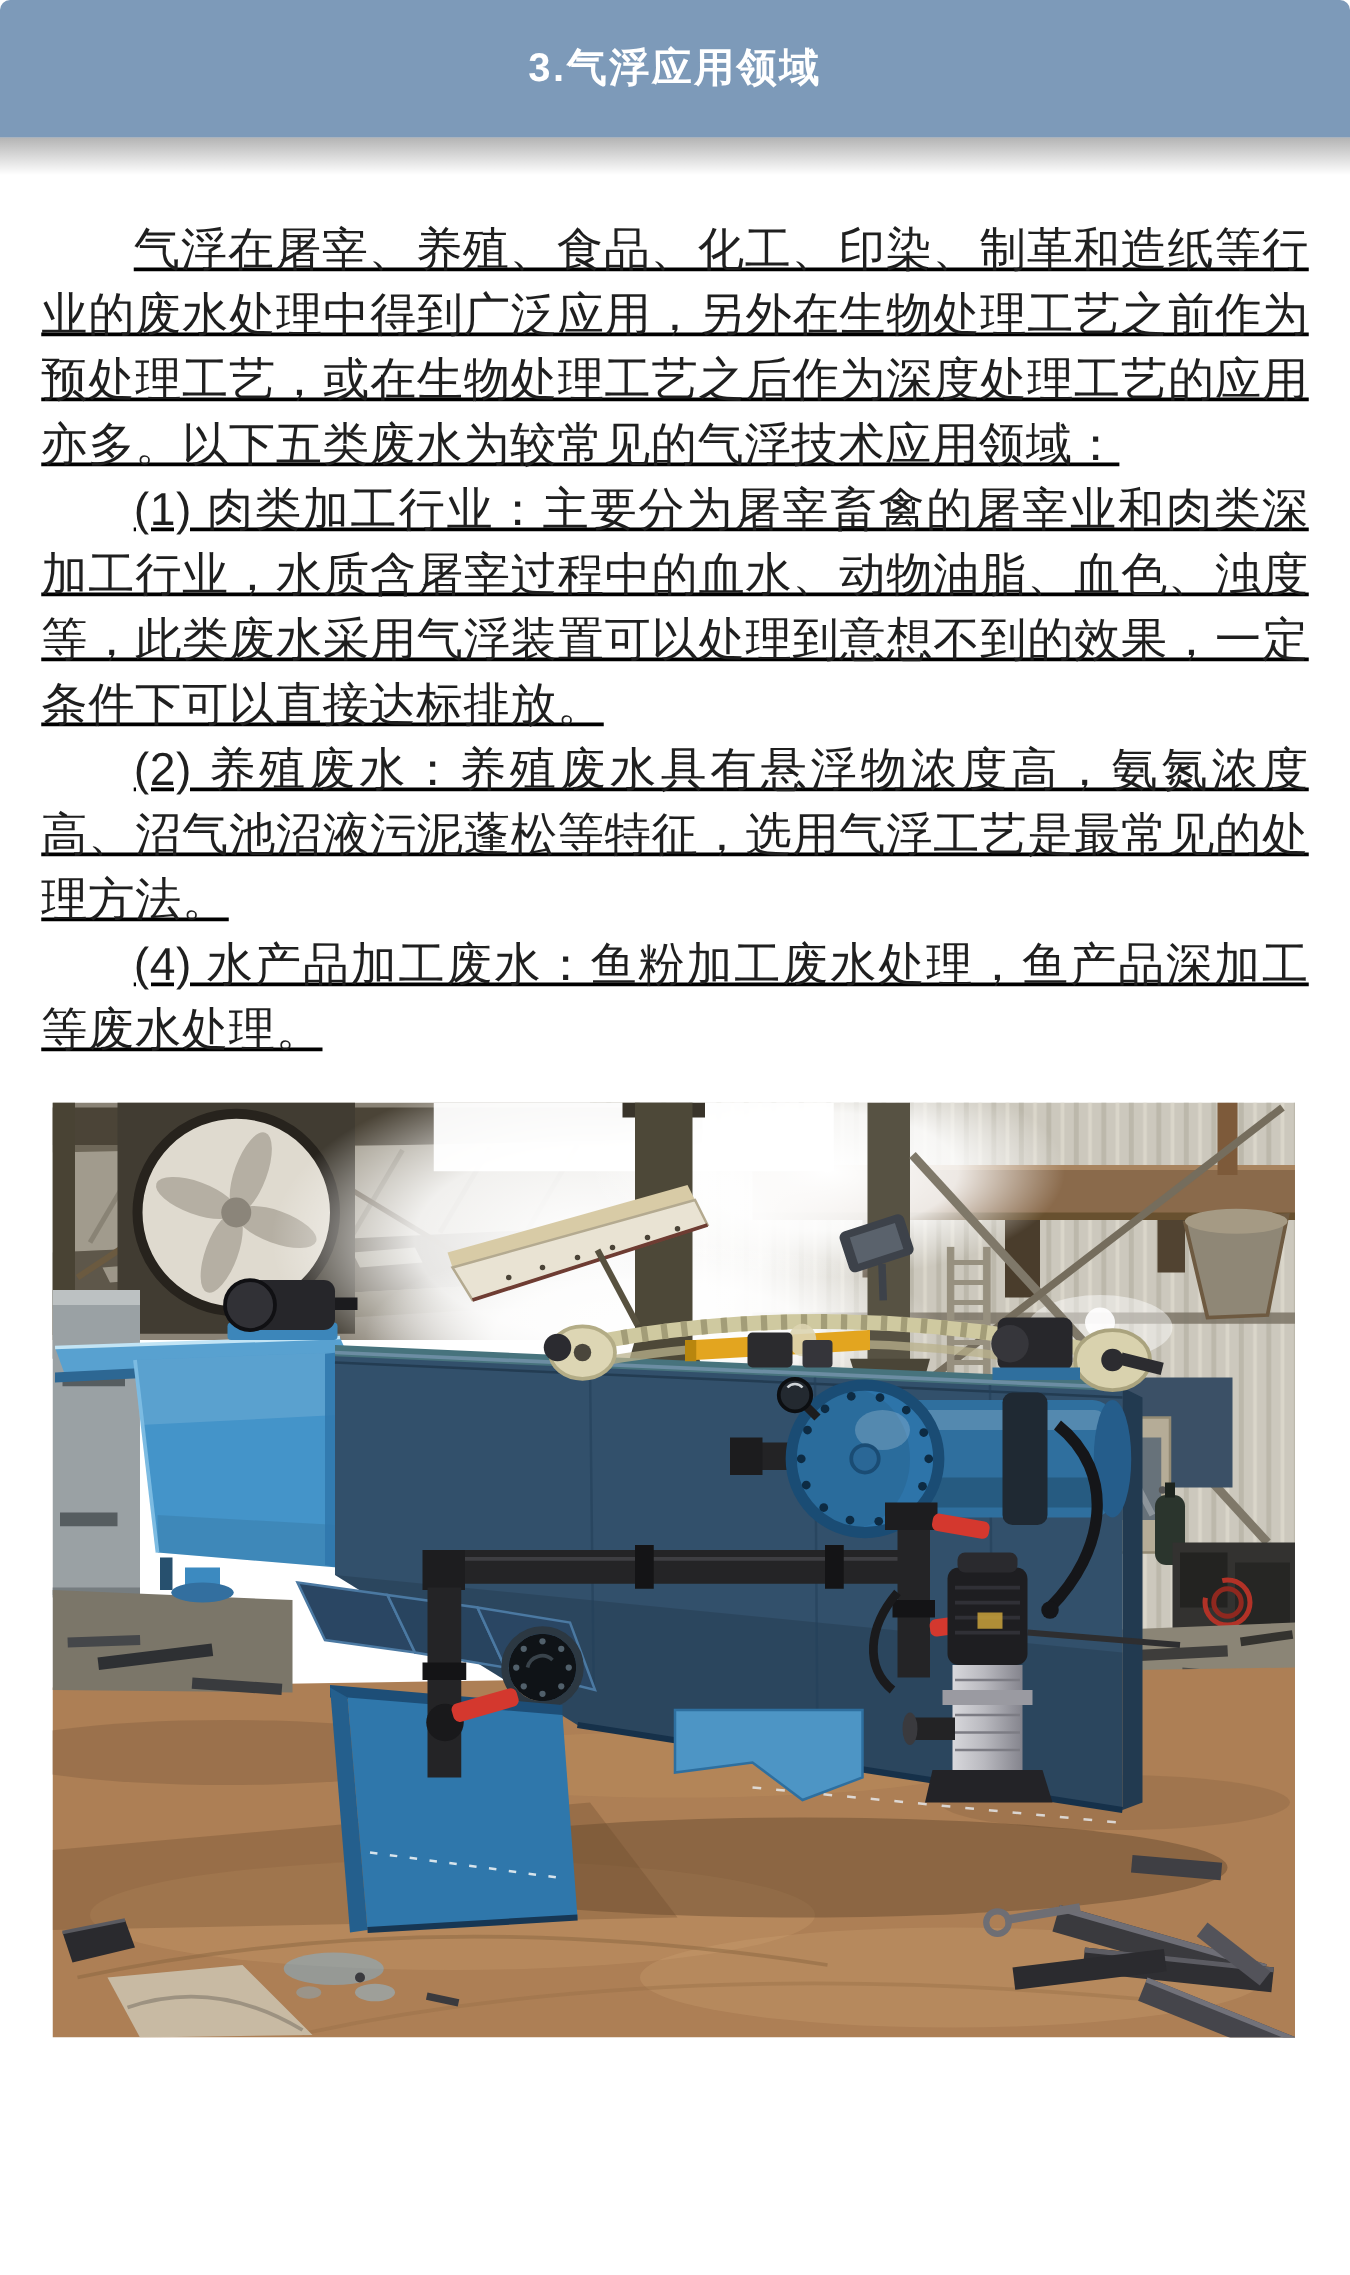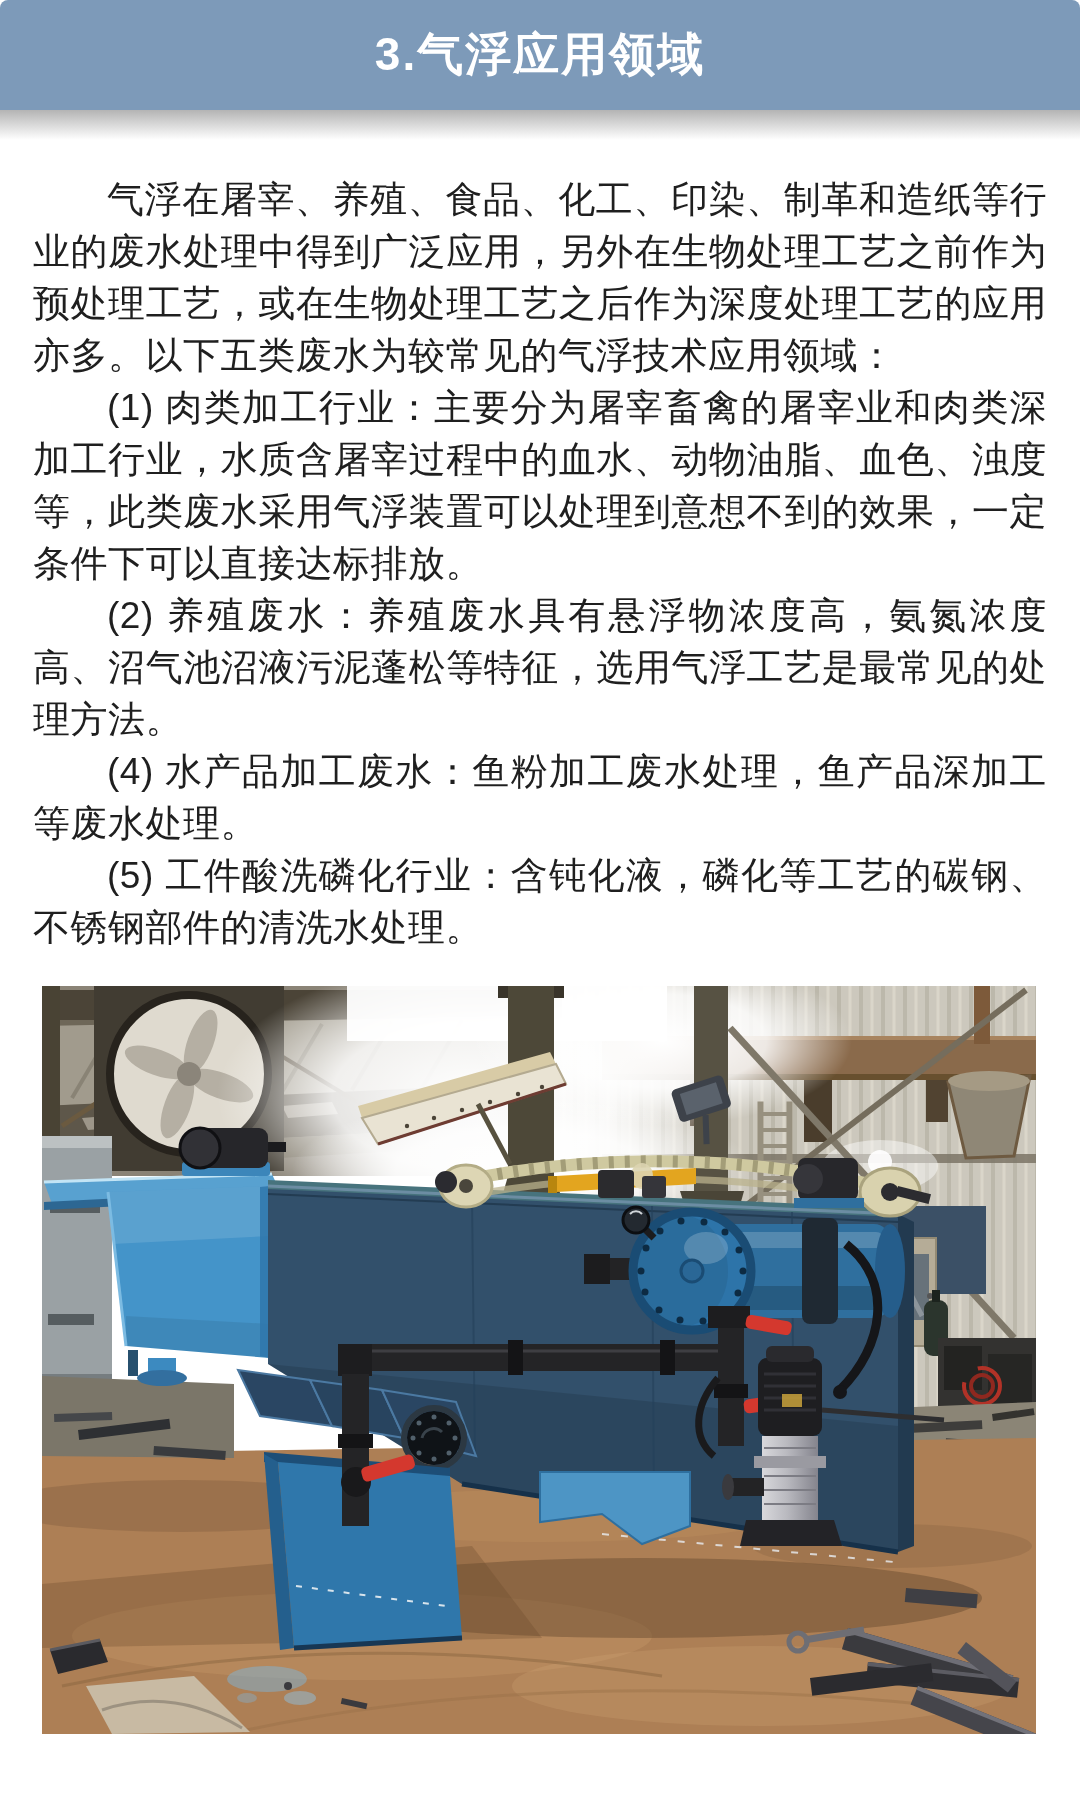--- a/index.html
+++ b/index.html
@@ -1,45 +1,44 @@
 <!DOCTYPE html>
 <html><head>
 <meta charset="utf-8">
 <style>
   html,body{margin:0;padding:0;background:#ffffff;}
   body{width:1080px;height:1820px;overflow:hidden;
        font-family:"Liberation Sans","DejaVu Sans",sans-serif;}
   .page{width:1080px;height:1820px;background:#fff;}
   .header{height:110px;background:#7d9ab9;border-radius:8px 8px 0 0;
           display:flex;align-items:center;justify-content:center;}
-  .header h1{margin:0;color:#ffffff;font-size:46px;font-weight:bold;letter-spacing:2px;}
+  .header h1{margin:0;color:#ffffff;font-size:32px;font-weight:bold;letter-spacing:2px;}
   .header-shadow{height:30px;
      background:linear-gradient(to bottom,rgba(105,105,105,.5),rgba(255,255,255,0));}
-  .article{padding:34px 33px 0 33px;}
+  .article{padding:34px 33px 0 33px;text-decoration:underline;}
   .article p{margin:0;font-size:37px;line-height:52px;color:#1f1f1f;
              text-indent:74px;text-align:justify;letter-spacing:.5px;}
   .photo-fig{margin:32px 0 0 42px;width:994px;height:748px;}
   .photo-fig svg{display:block;width:994px;height:748px;}
 </style>
 </head>
 <body>
 
 <div class="page">
 
   <header class="header">
     <h1>3.气浮应用领域</h1>
   </header>
   <div class="header-shadow"></div>
 
   <main class="article">
     <p>气浮在屠宰、养殖、食品、化工、印染、制革和造纸等行业的废水处理中得到广泛应用，另外在生物处理工艺之前作为预处理工艺，或在生物处理工艺之后作为深度处理工艺的应用亦多。以下五类废水为较常见的气浮技术应用领域：</p>
     <p>(1) 肉类加工行业：主要分为屠宰畜禽的屠宰业和肉类深加工行业，水质含屠宰过程中的血水、动物油脂、血色、浊度等，此类废水采用气浮装置可以处理到意想不到的效果，一定条件下可以直接达标排放。</p>
     <p>(2) 养殖废水：养殖废水具有悬浮物浓度高，氨氮浓度高、沼气池沼液污泥蓬松等特征，选用气浮工艺是最常见的处理方法。</p>
     <p>(4) 水产品加工废水：鱼粉加工废水处理，鱼产品深加工等废水处理。</p>
-    <p>(5) 工件酸洗磷化行业：含钝化液，磷化等工艺的碳钢、不锈钢部件的清洗水处理。</p>
   </main>
 
   <figure class="photo-fig">
     <svg viewBox="0 0 994 748" xmlns="http://www.w3.org/2000/svg" role="img">
       <title>车间内的溶气气浮机设备实拍：蓝色钢制气浮池、链条刮渣机、溶气罐与释放器、黑色管道阀门、立式多级泵，背景为彩钢厂房墙面与排风扇，棕色水泥地面散落型钢</title>
       <defs>
         <radialGradient id="glow">
           <stop offset="0%" stop-color="#ffffff" stop-opacity="1"></stop>
           <stop offset="55%" stop-color="#ffffff" stop-opacity="0.85"></stop>
           <stop offset="100%" stop-color="#ffffff" stop-opacity="0"></stop>

